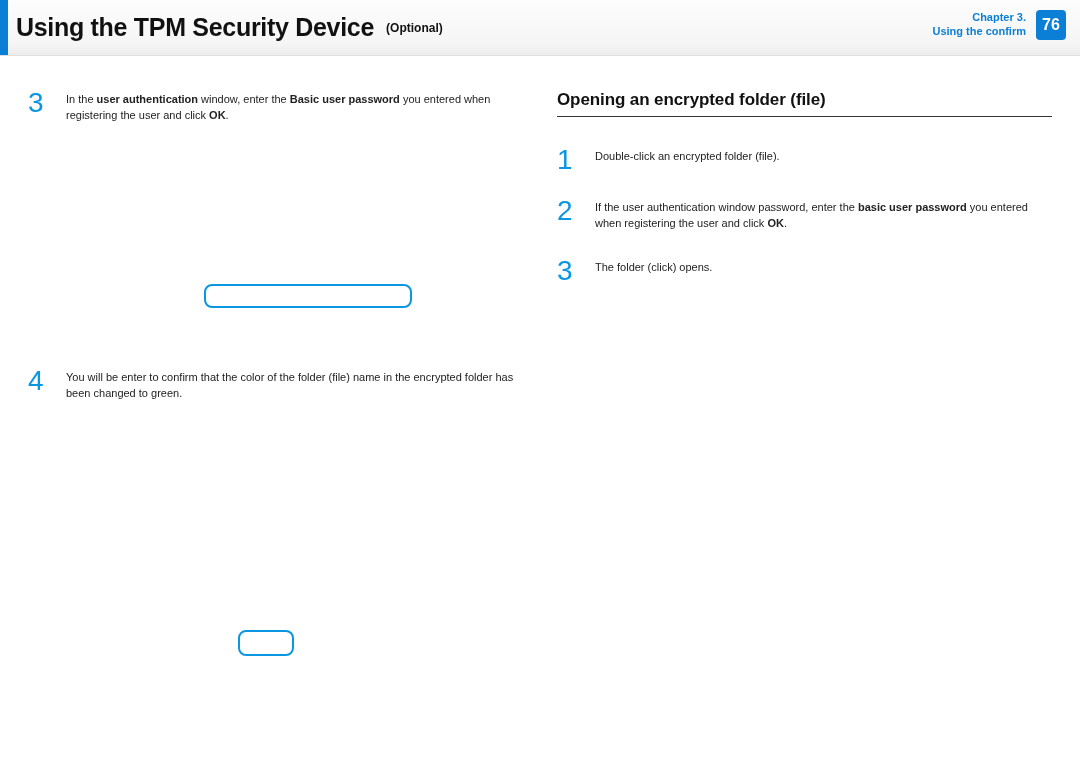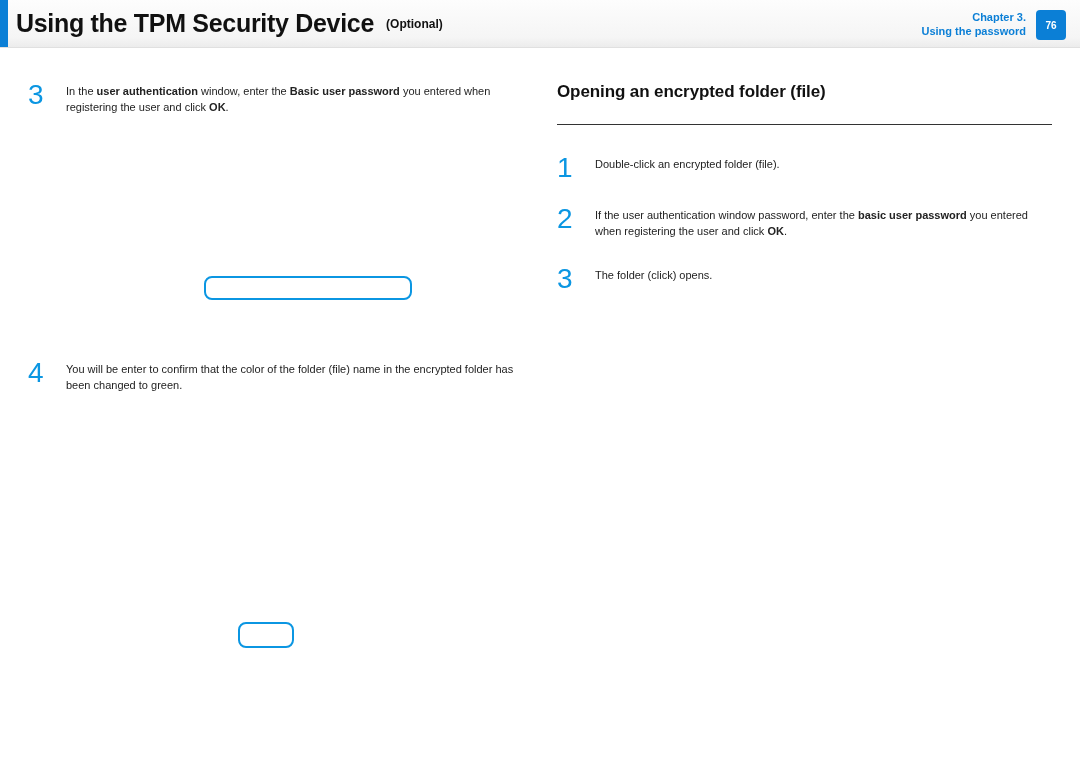--- a/index.html
+++ b/index.html
@@ -1,20 +1,20 @@
 <!DOCTYPE html>
 <html><head>
 <meta charset="utf-8">
 <style>
   * { box-sizing: border-box; margin: 0; padding: 0; }
   html, body { width: 1080px; height: 766px; font-family: "Segoe UI", "Helvetica Neue", Arial, sans-serif; background: #fff; color: #1a1a1a; }
   
   .header {
     position: relative;
-    height: 48px;
+    height: 56px;
     background: linear-gradient(to bottom, #fdfdfd 0%, #f5f5f5 80%, #ececec 100%);
     border-bottom: 1px solid #e0e0e0;
     display: flex;
     align-items: center;
   }
   .header-accent {
     width: 8px;
     height: 100%;
     background: #0b7fd6;
   }
@@ -43,21 +43,21 @@
     text-align: right;
     color: #0b7fd6;
     font-weight: 700;
     font-size: 11px;
     line-height: 1.25;
   }
   .page-pill {
     background: #0b7fd6;
     color: #fff;
     font-weight: 700;
-    font-size: 10px;
+    font-size: 16px;
     width: 30px; height: 30px;
     border-radius: 4px;
     display: flex; align-items: center; justify-content: center;
   }
 
   .body {
     display: grid;
     grid-template-columns: 1fr 1fr;
     gap: 34px;
     padding: 34px 28px 10px 28px;
@@ -81,21 +81,21 @@
     color: #222;
     padding-top: 2px;
   }
   .b { font-weight: 700; }
 
   .subheading {
     font-size: 17px;
     font-weight: 800;
     color: #111;
     letter-spacing: -0.1px;
-    padding-bottom: 22px;
+    padding-bottom: 6px;
     border-bottom: 1px solid #333;
     margin-bottom: 30px;
   }
 
   .input-box {
     border: 2px solid #0b96e2;
     border-radius: 8px;
     background: #fff;
   }
   .input-large {
@@ -110,21 +110,21 @@
 </head>
 <body>
 
 <div class="header">
   <div class="header-accent"></div>
   <span class="header-title">Using the TPM Security Device</span>
   <span class="header-suffix">(Optional)</span>
   <div class="header-right">
     <div class="chapter-block">
       <div>Chapter 3.</div>
-      <div>Using the password</div>
+      <div>Using the confirm</div>
     </div>
     <div class="page-pill">76</div>
   </div>
 </div>
 
 <div class="body">
 
   <div>
 
     <div class="step">

